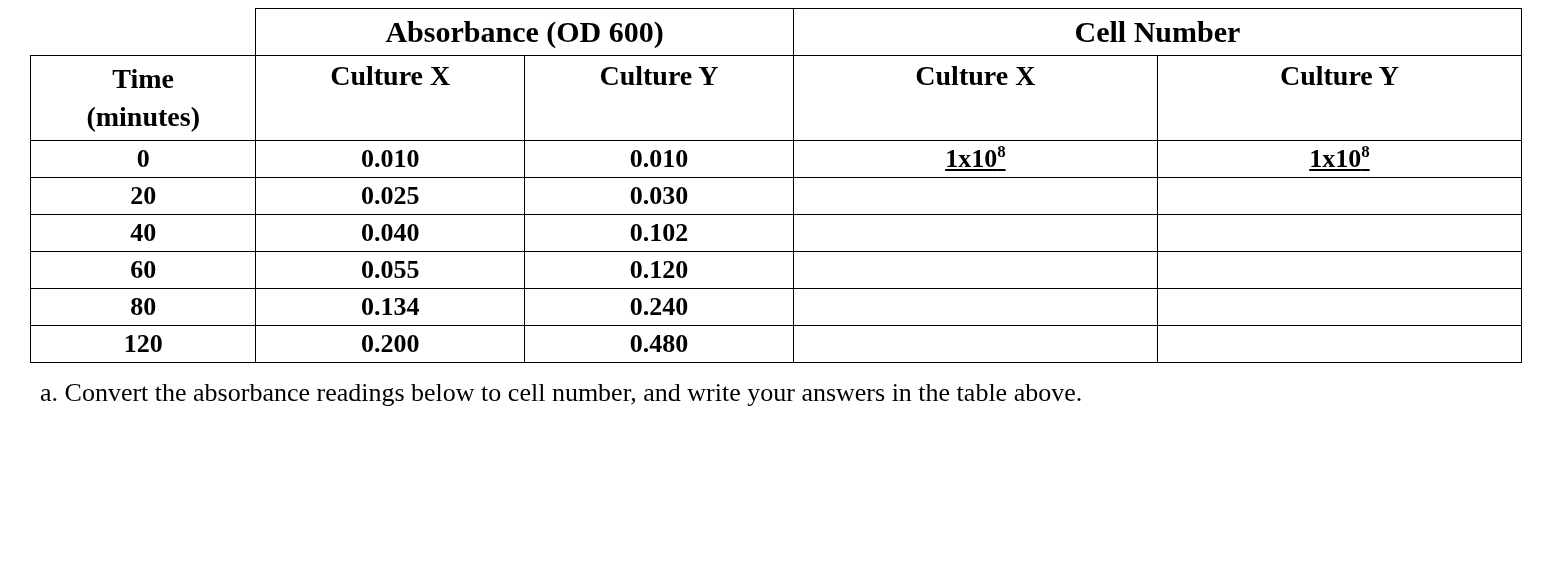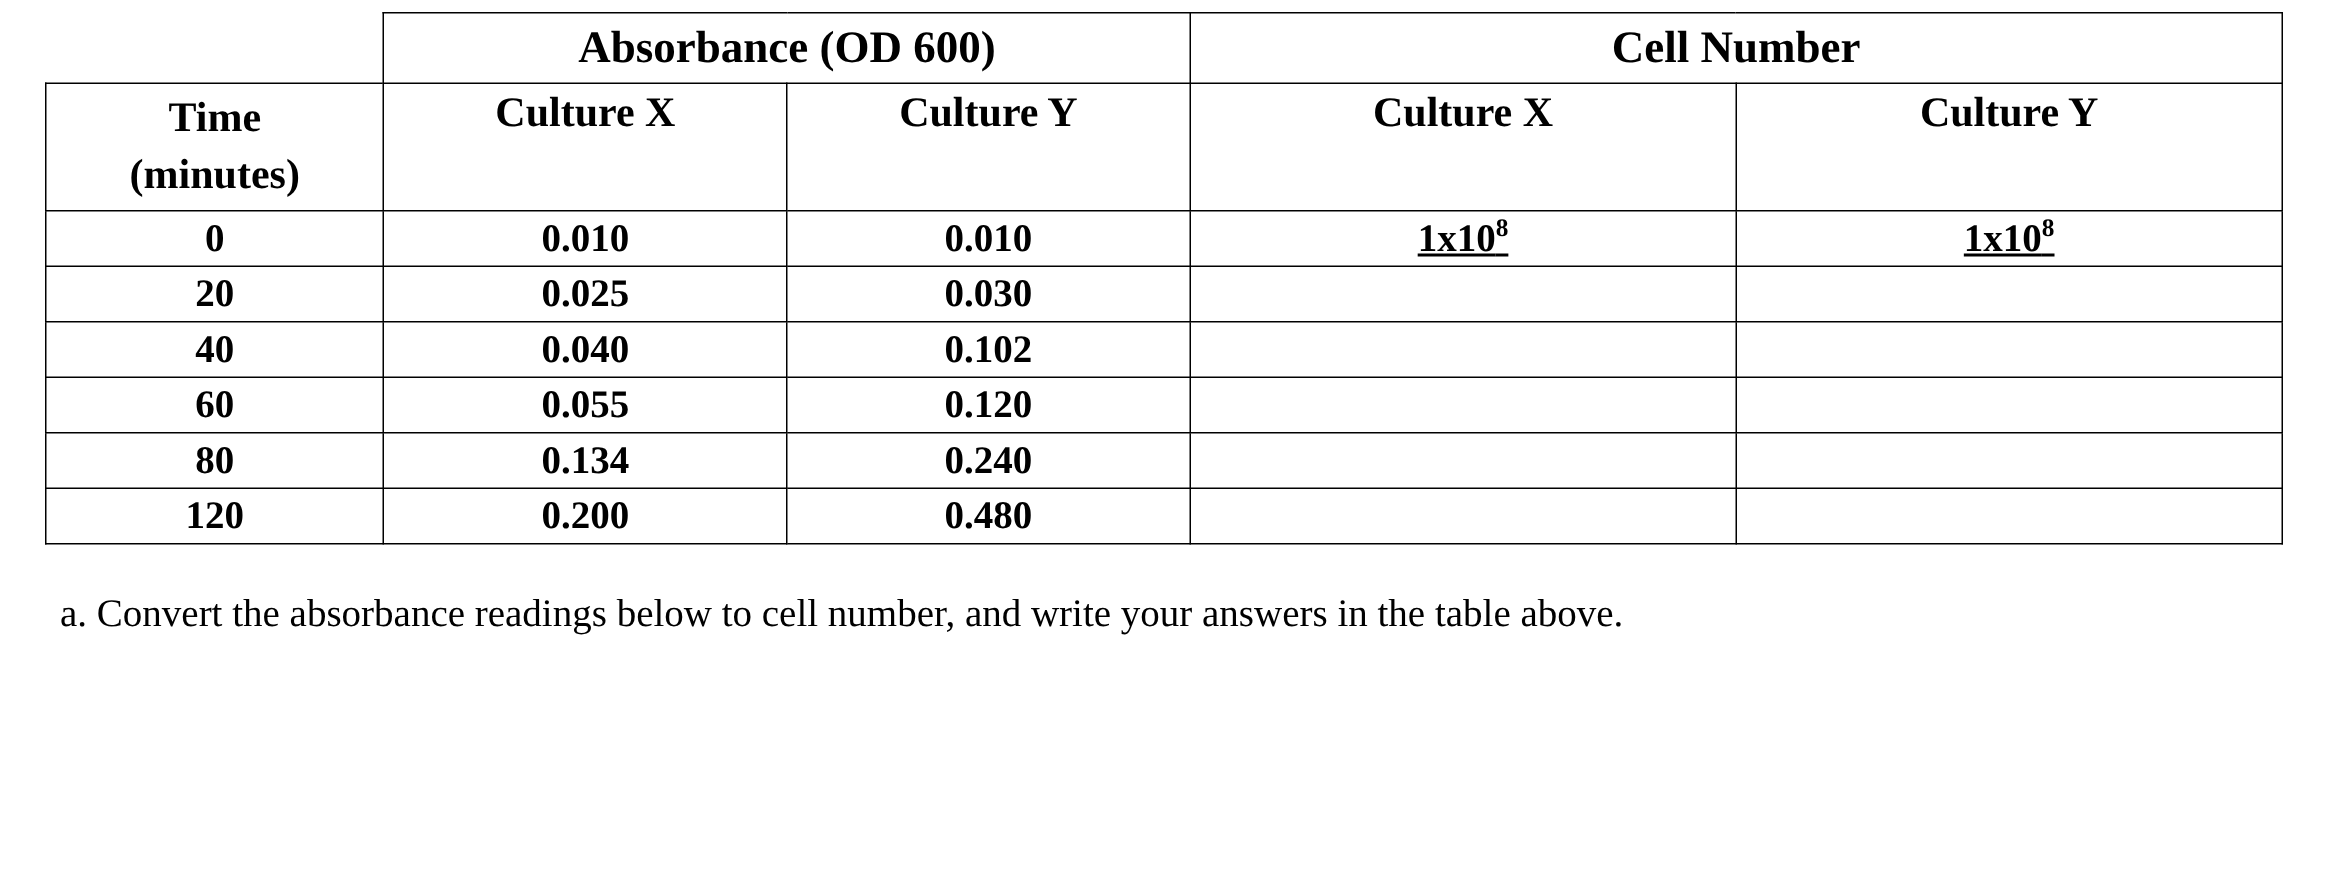--- a/index.html
+++ b/index.html
@@ -50,21 +50,21 @@
       white-space: nowrap;
       text-decoration: underline;
     }
     .sci sup {
       font-size: 0.65em;
       vertical-align: super;
       line-height: 0;
     }
     .question {
       font-size: 26px;
-      margin-top: 28px;
+      margin-top: 12px;
       line-height: 1.35;
       padding-left: 10px;
     }
     col.c-time { width: 13%; }
     col.c-abs { width: 15.5%; }
     col.c-cell { width: 21%; }
   </style>
 </head>
 <body>
 

